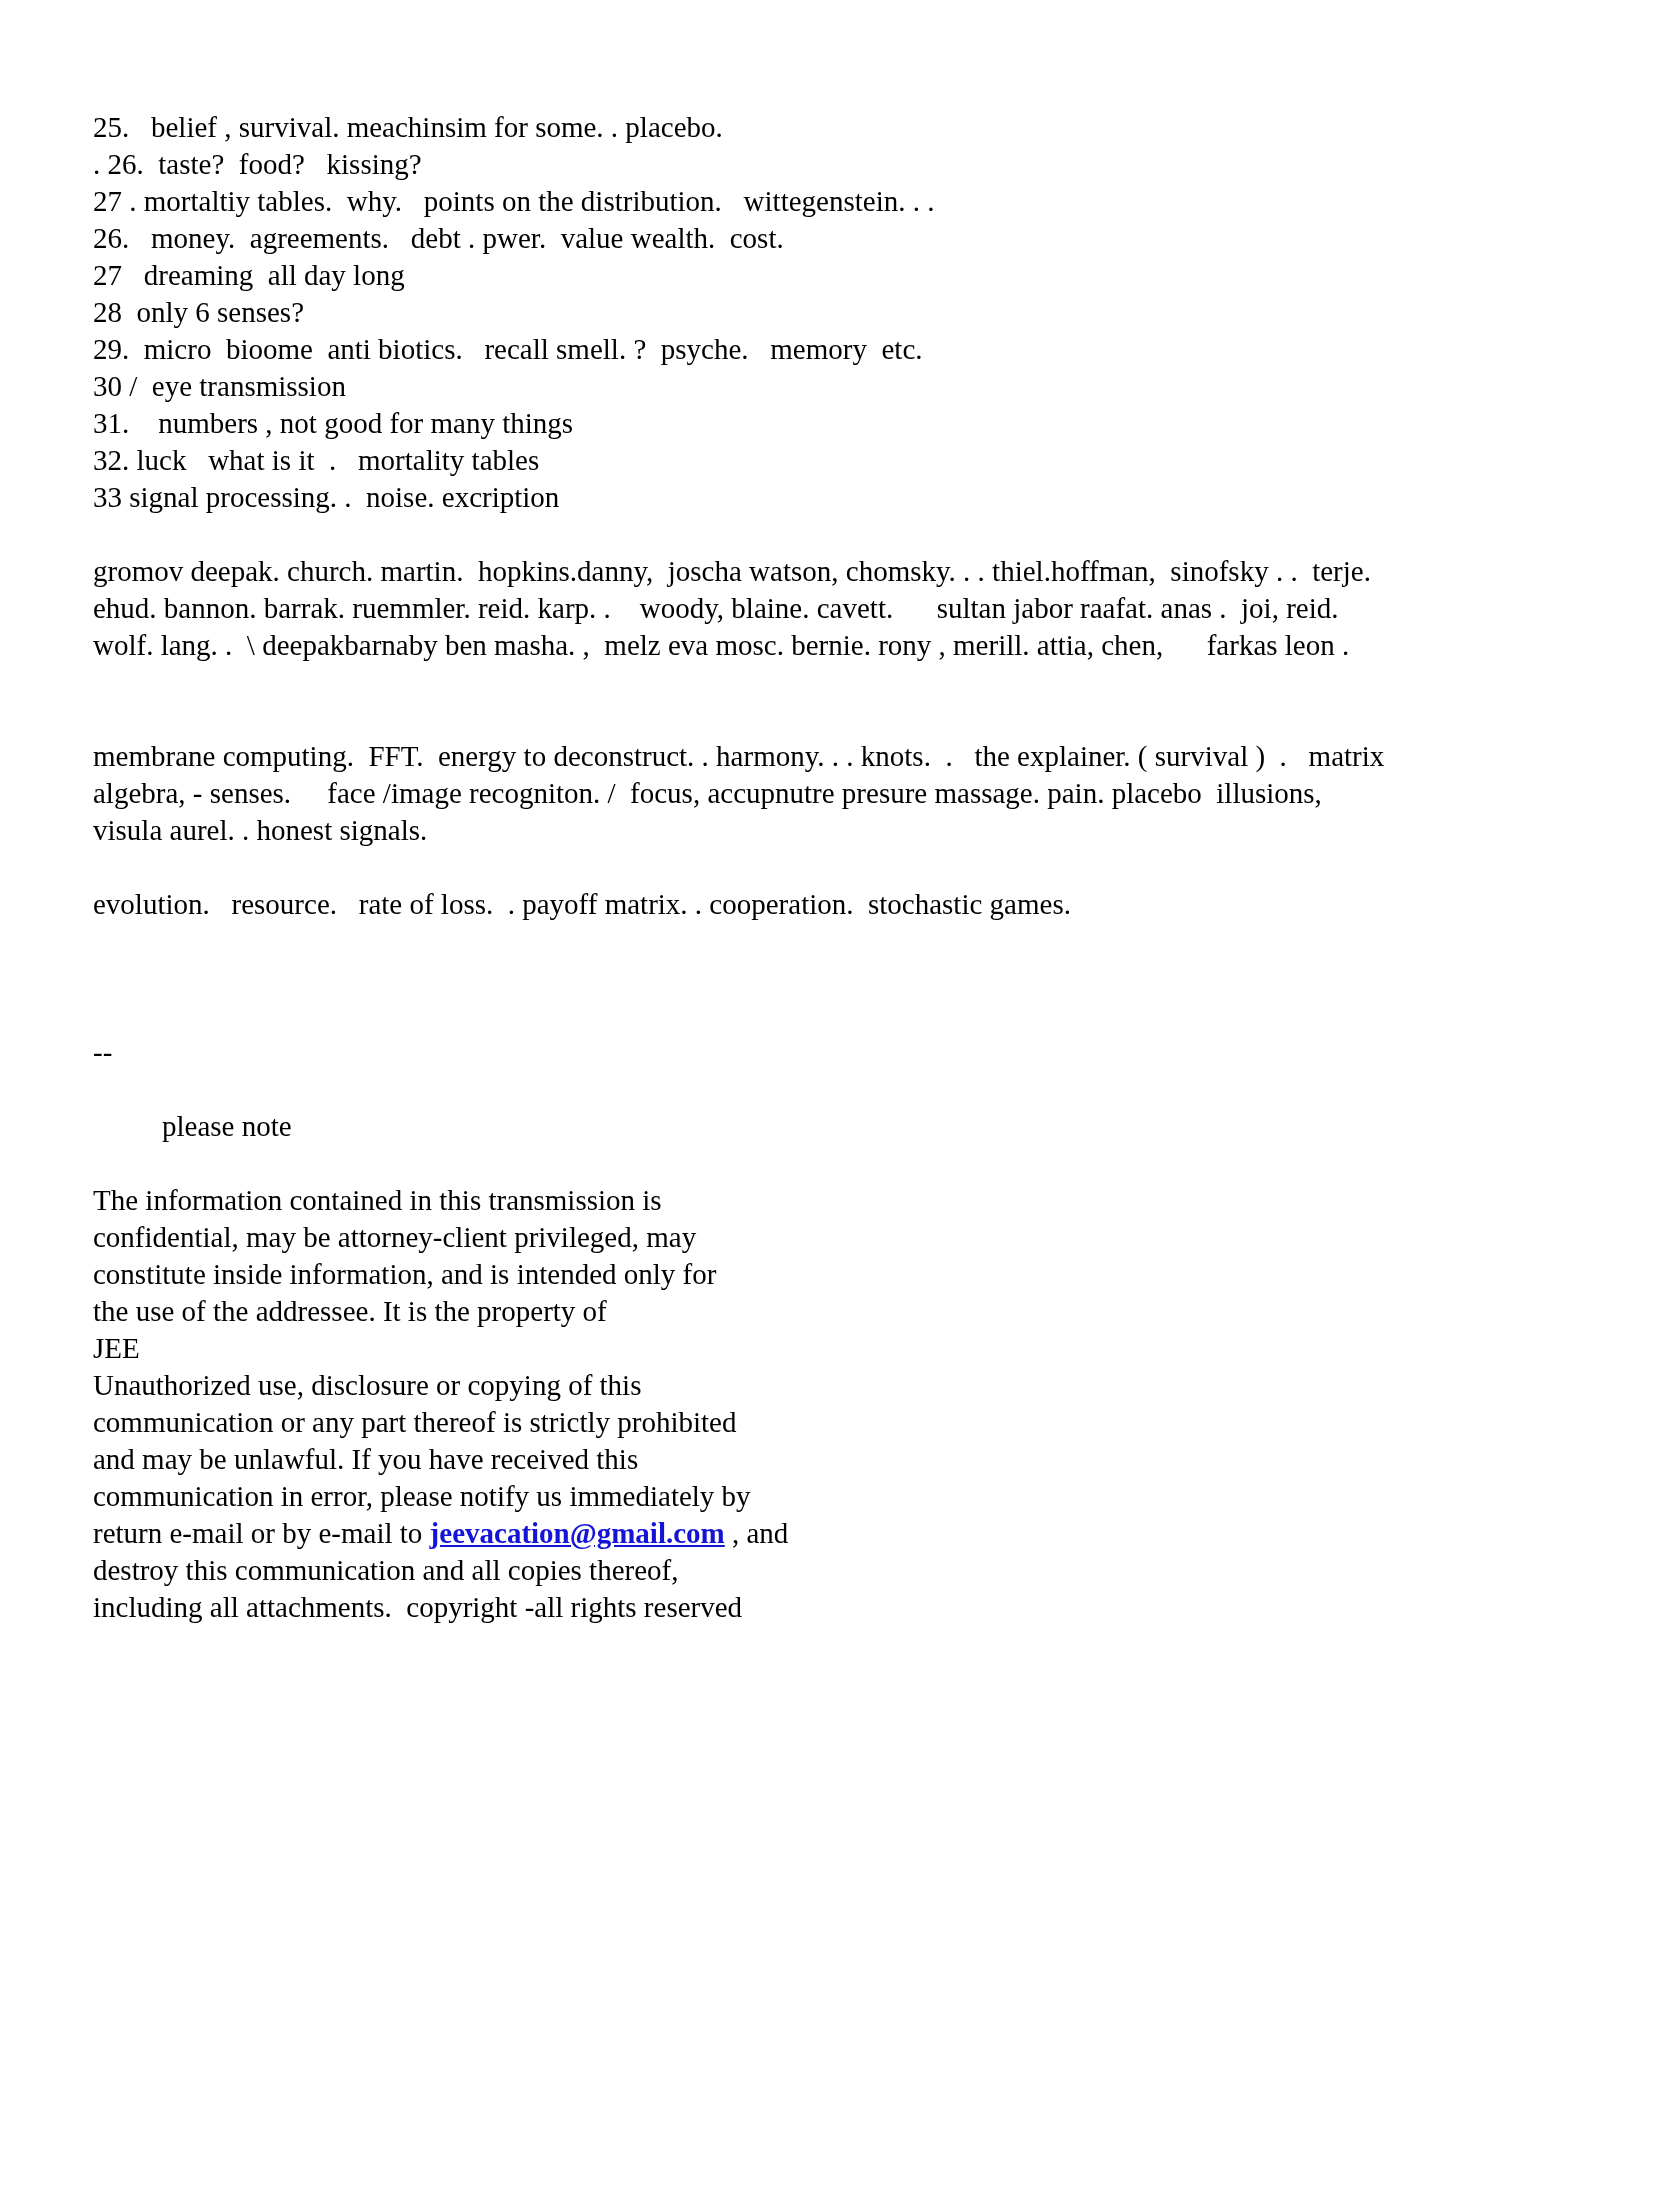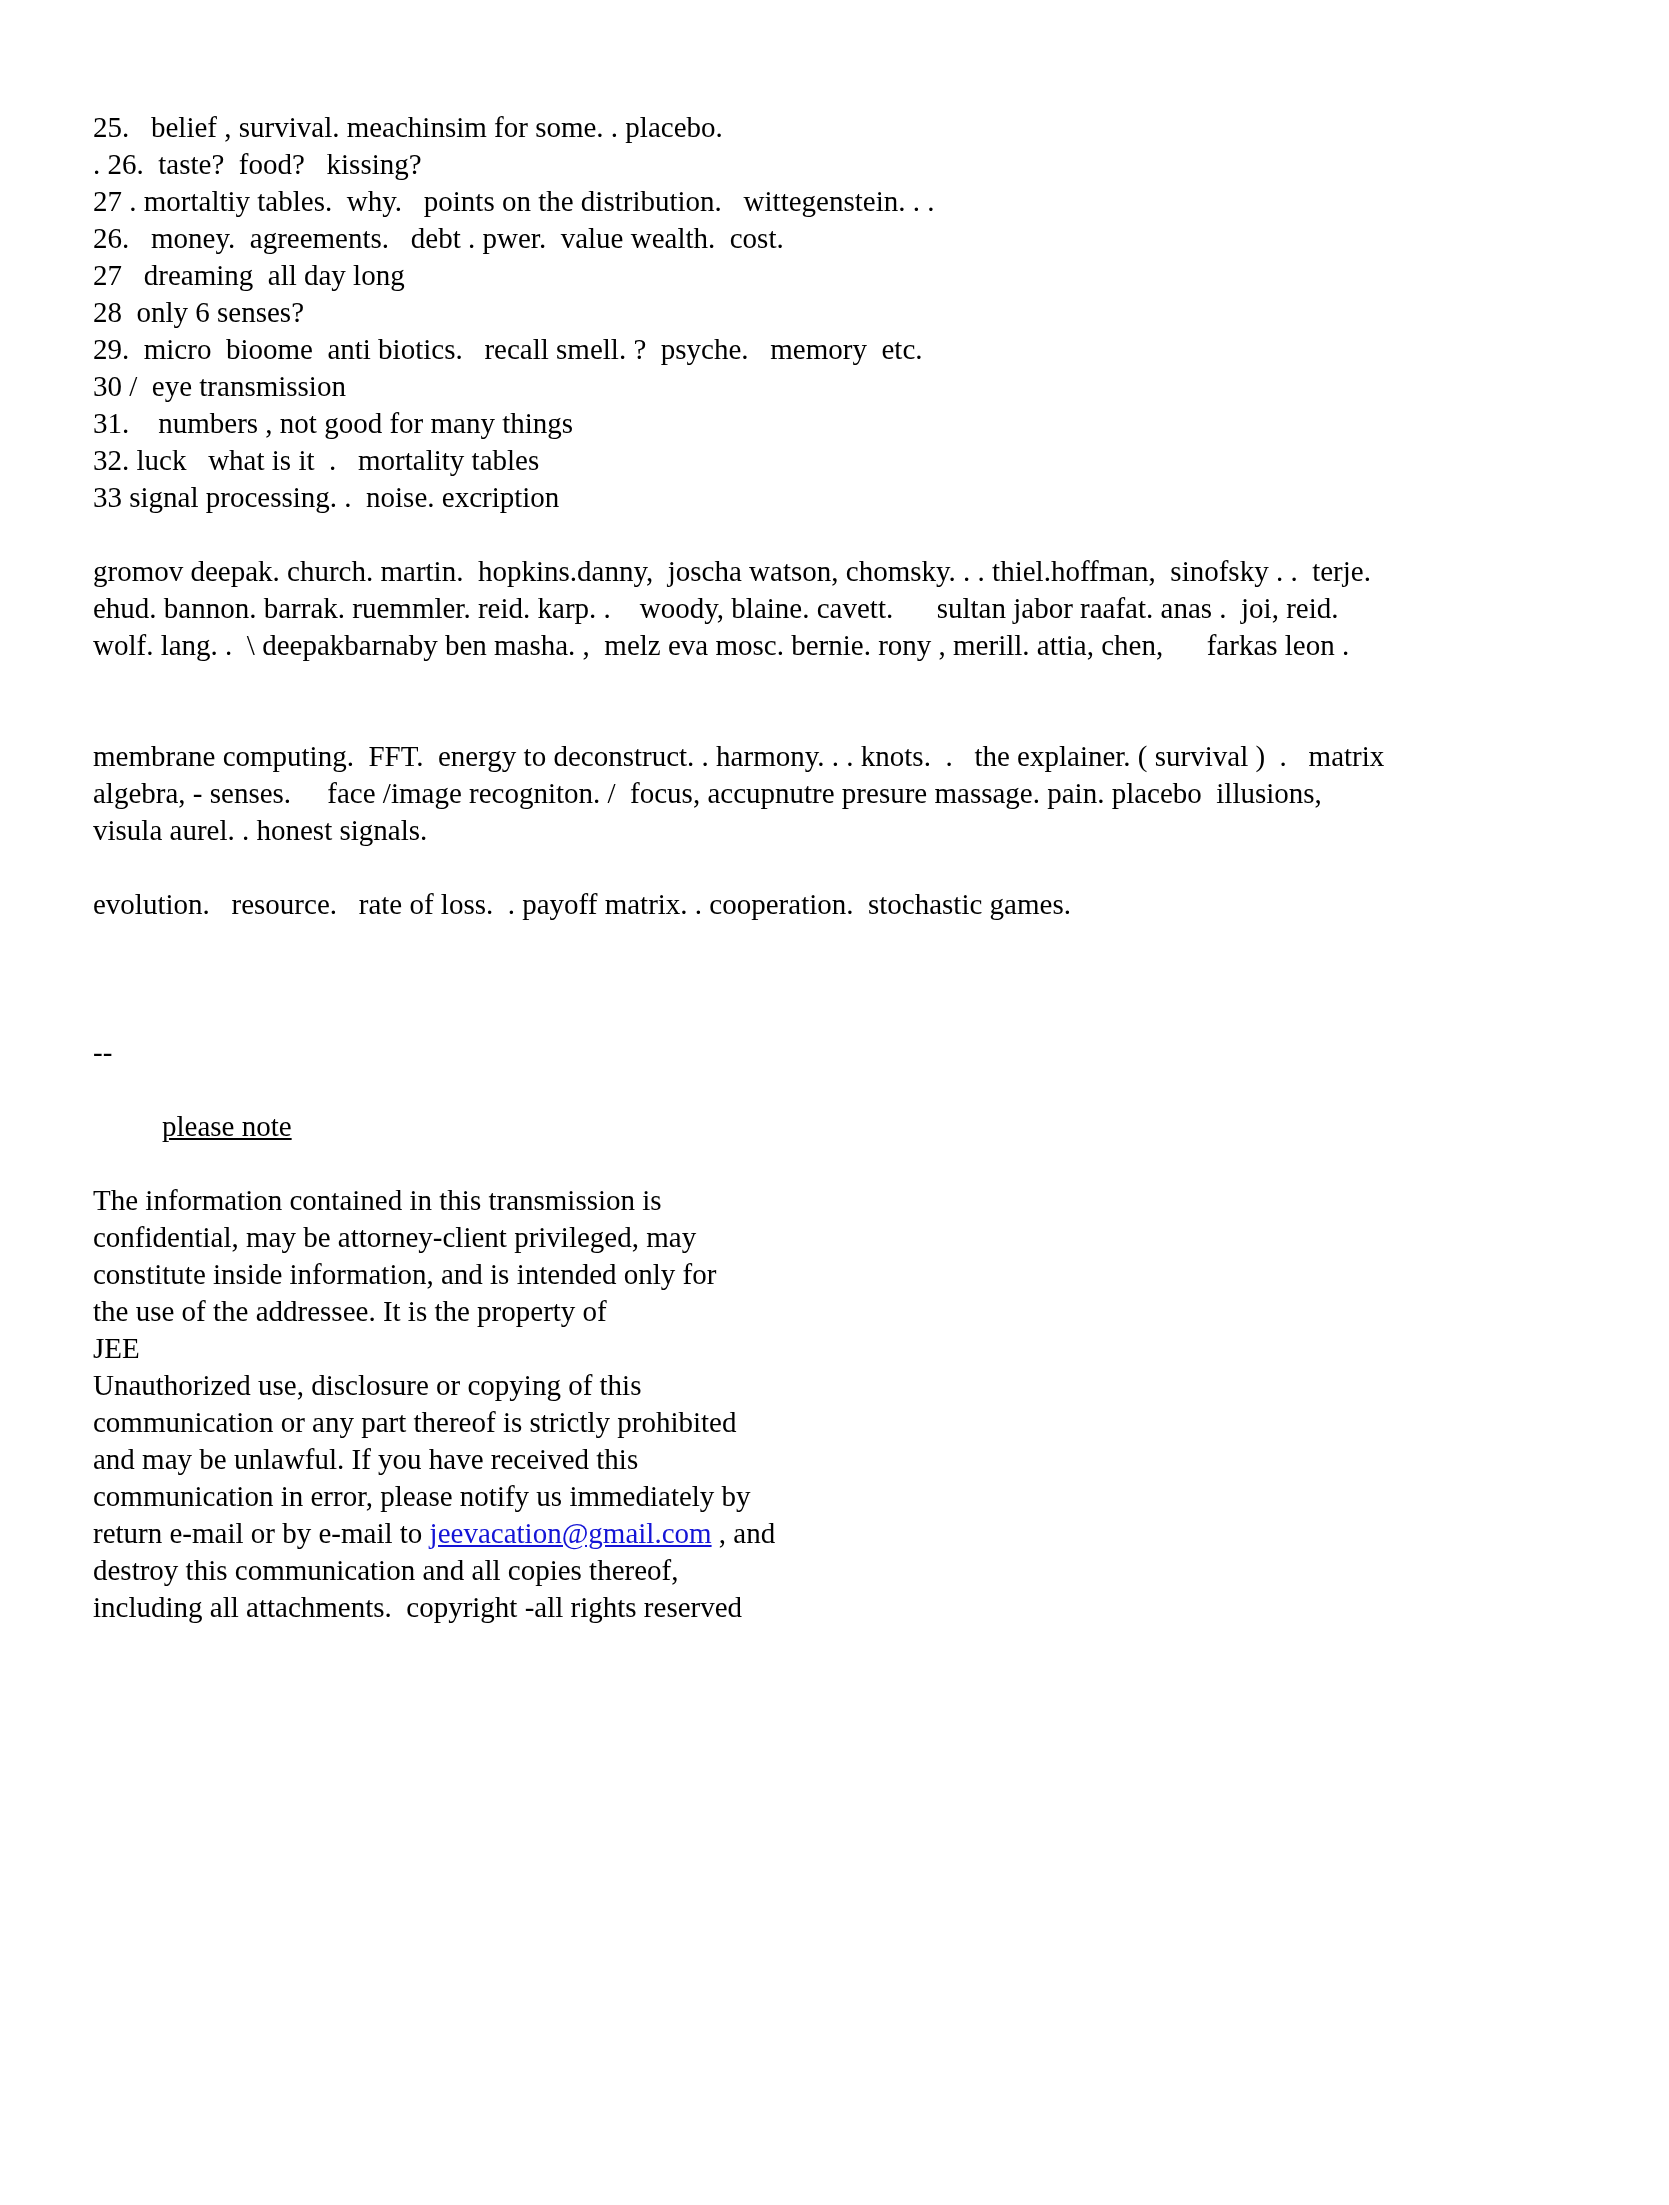--- a/index.html
+++ b/index.html
@@ -24,26 +24,26 @@
   }
   .line {
     font-size: 29px;
     line-height: 37px;
     height: 37px;
     white-space: pre;
     letter-spacing: 0px;
   }
   .line.indent {
     padding-left: 69px;
-    text-decoration: underline;
   }
   .email-link {
     color: #1414d6;
     text-decoration: underline;
     cursor: pointer;
+    font-weight: bold;
   }
   .bates {
     position: absolute;
     right: 10.5px;
     bottom: 15.7px;
     font-family: "Liberation Sans", "DejaVu Sans", sans-serif;
     font-size: 31px;
     color: #000000;
     white-space: pre;
   }

